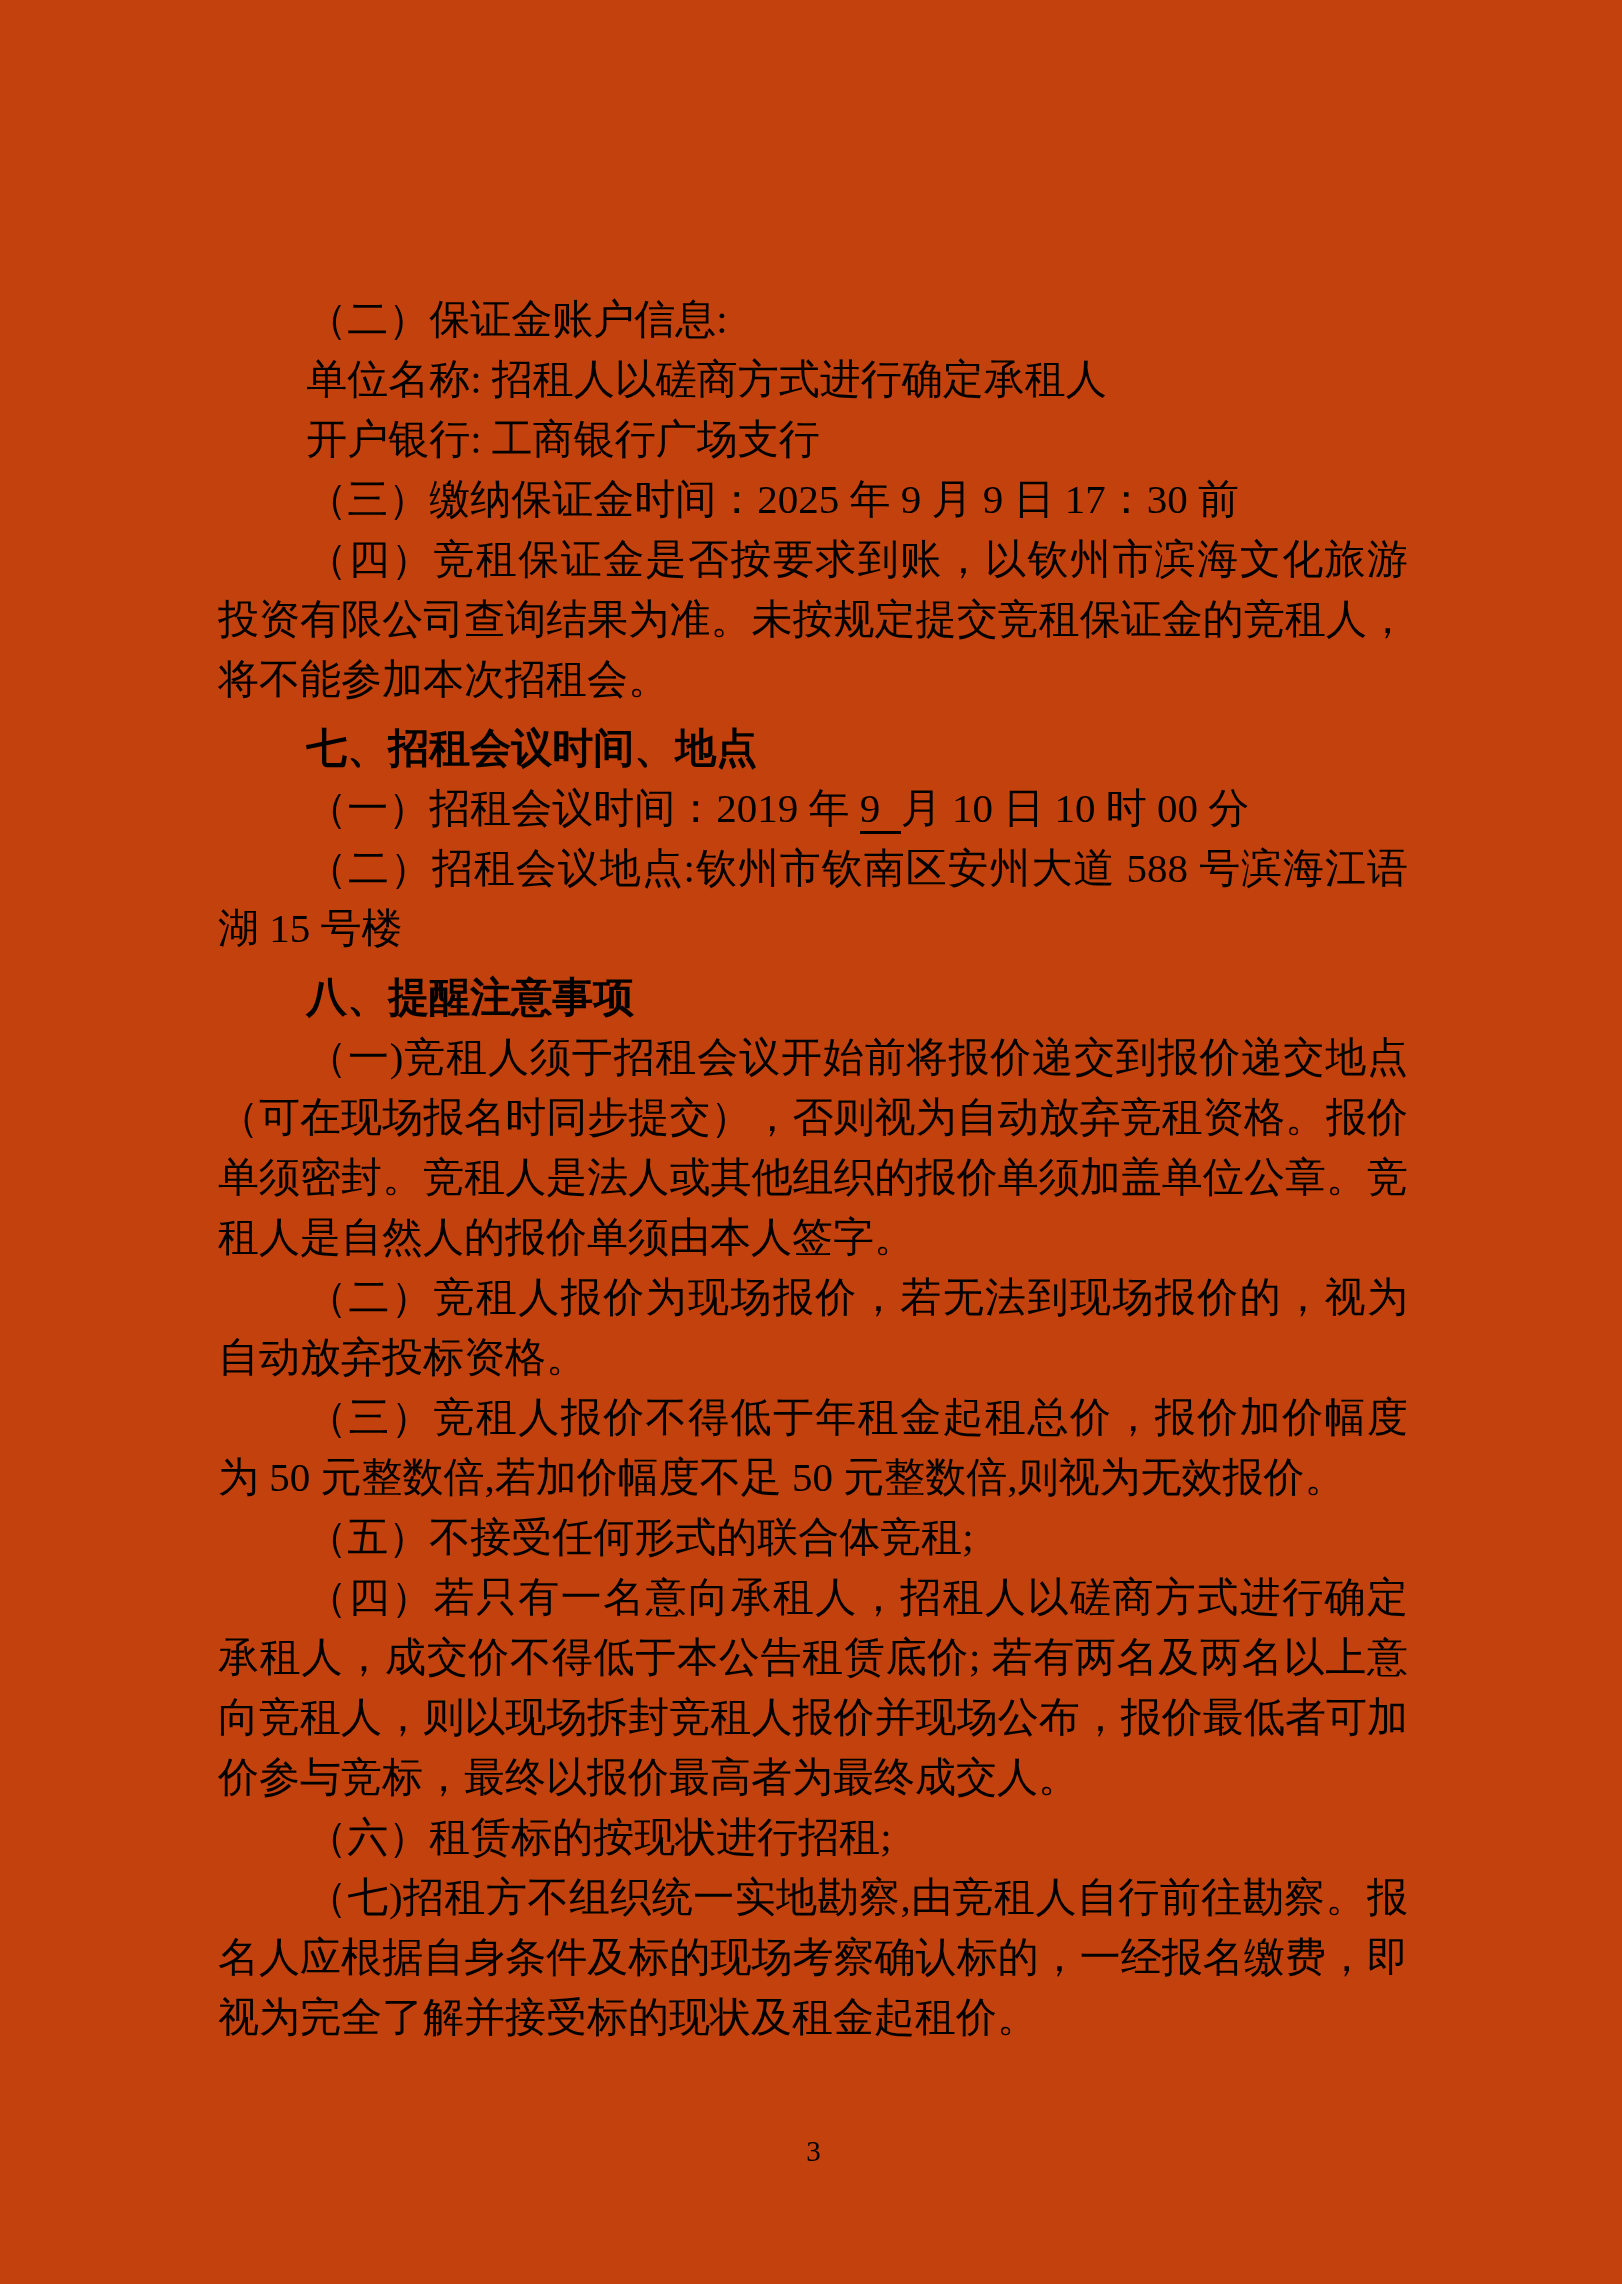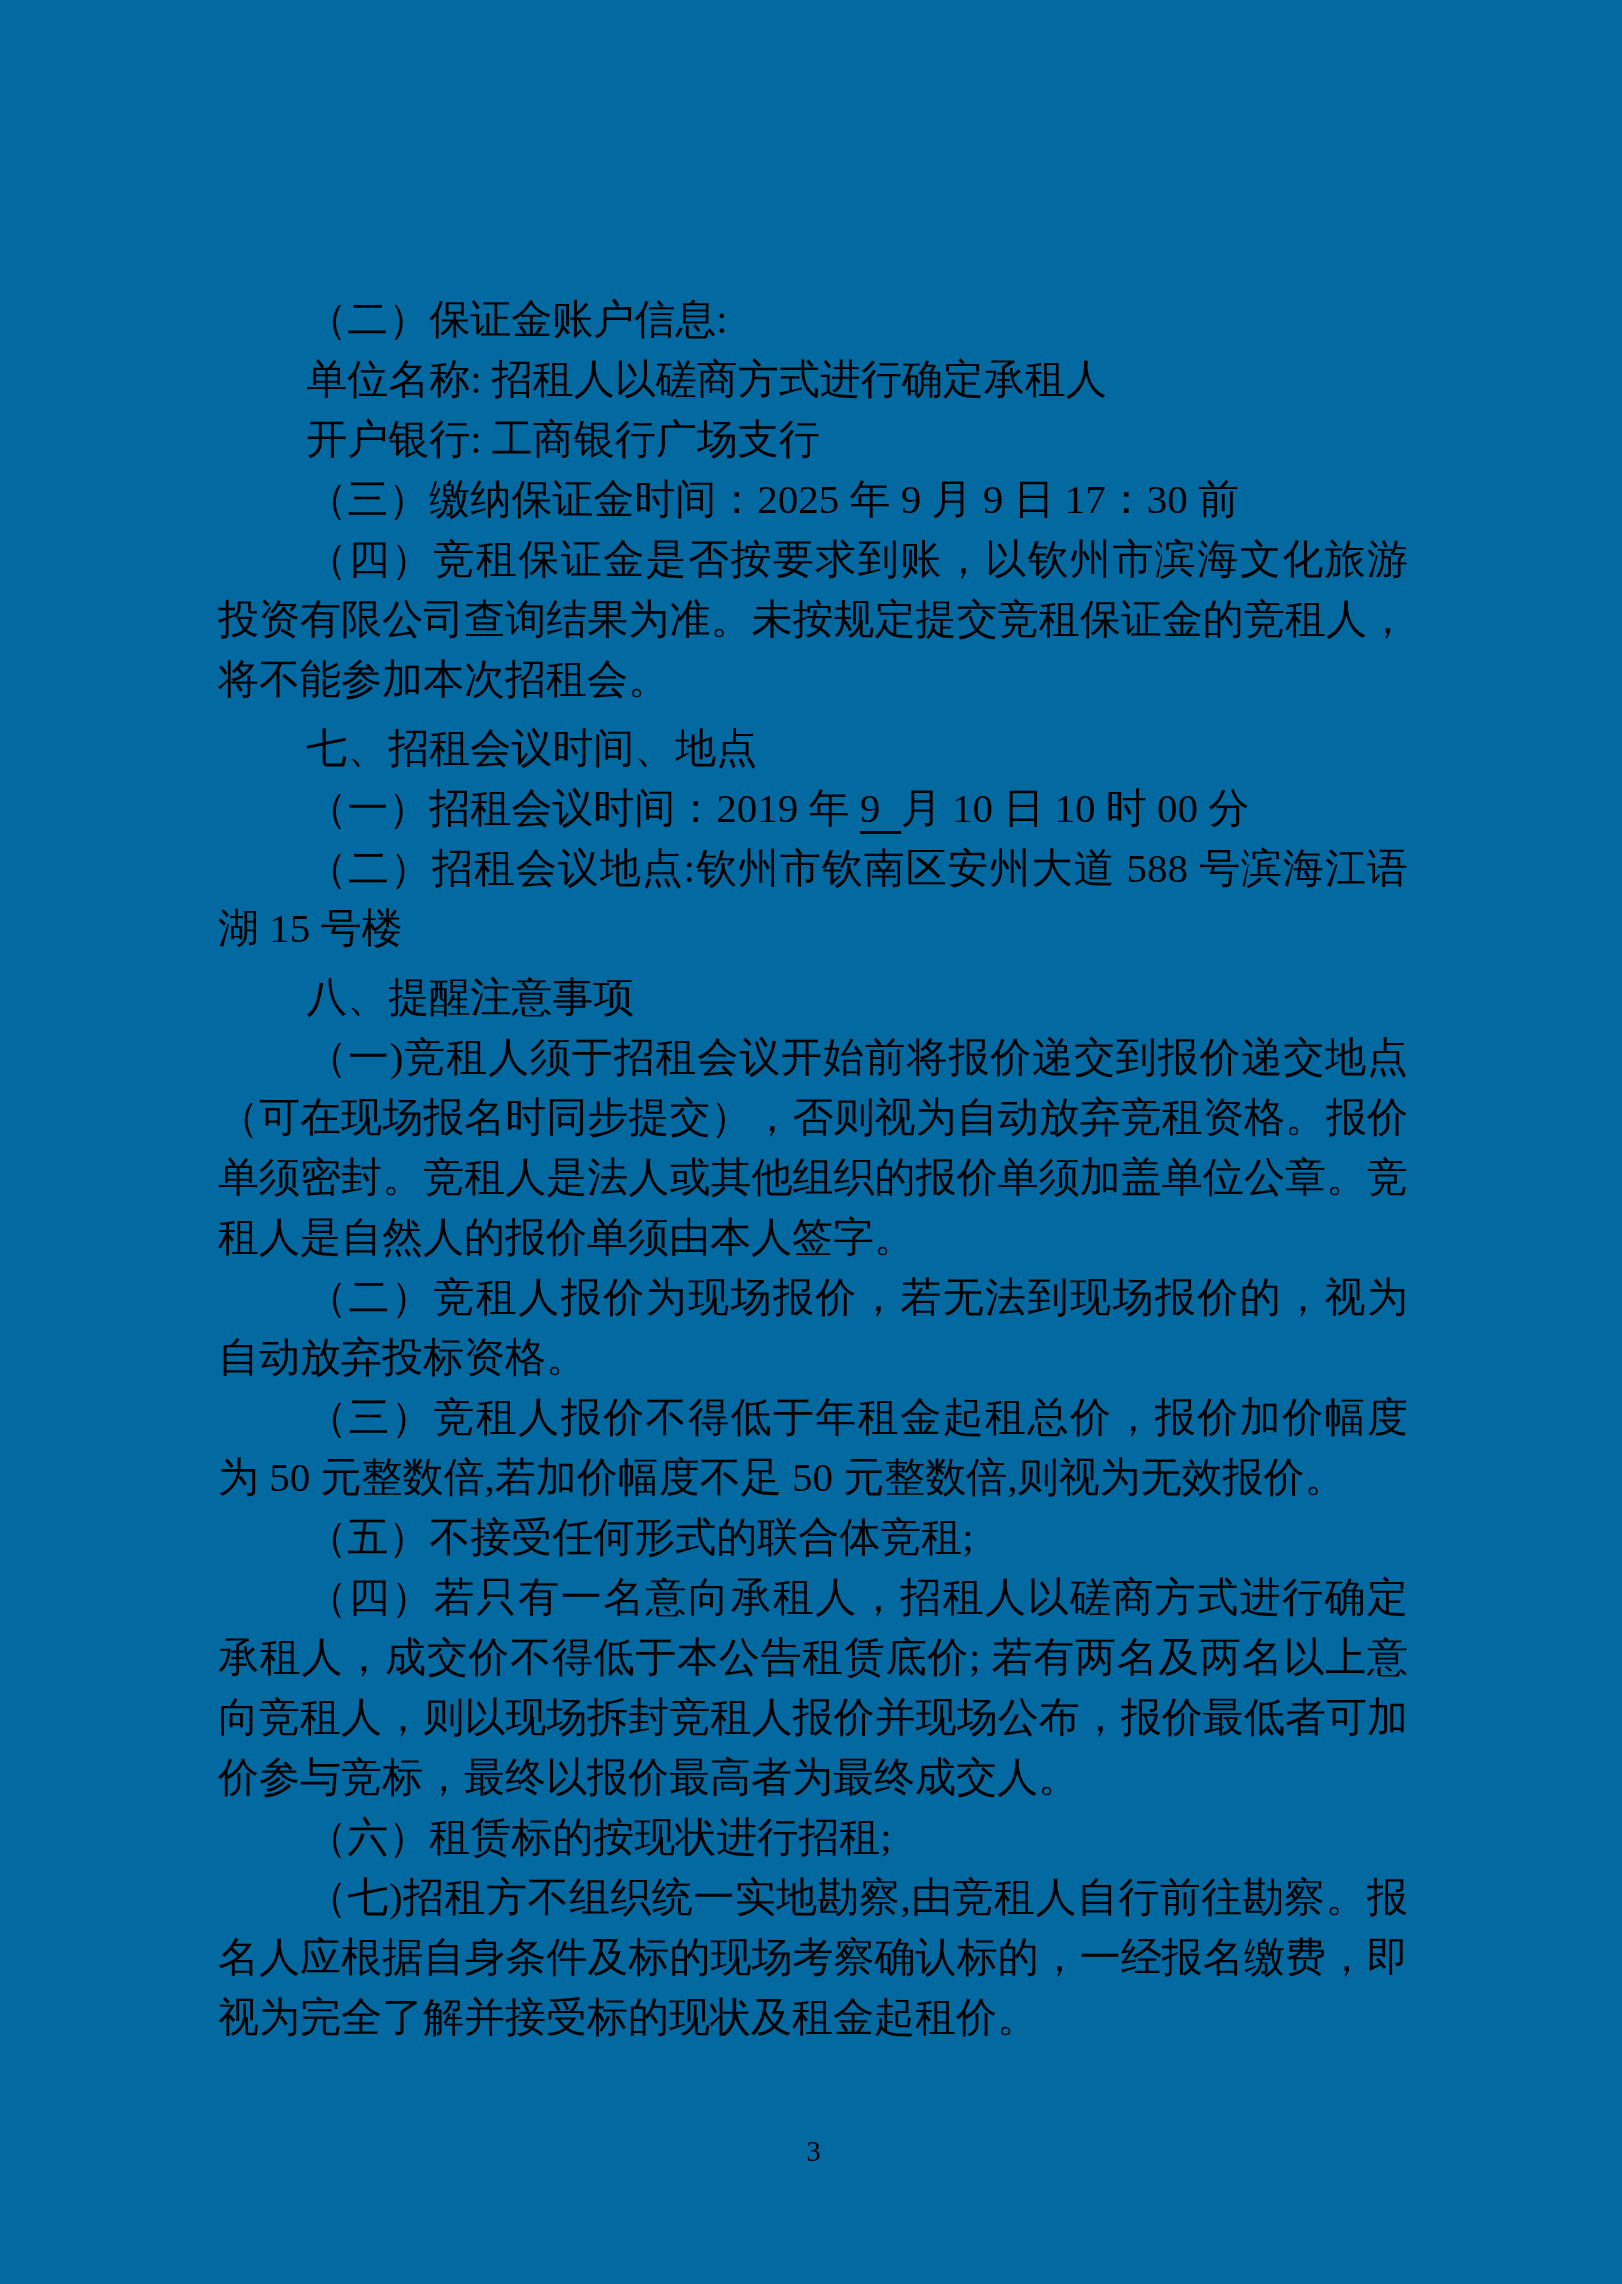--- a/index.html
+++ b/index.html
@@ -4,39 +4,39 @@
 <style>
   html,body{
     margin:0;
     padding:0;
     background:#ffffff;
   }
   .page{
     position:relative;
     width:1622px;
     height:2285px;
-    background:#0369a1;
+    background:#c2410c;
     color:#000;
     font-family:"Liberation Serif","DejaVu Serif",serif;
     font-size:41px;
     line-height:60px;
     box-sizing:border-box;
     padding:289px 214px 8px 218px;
     overflow:hidden;
   }
   .para{
     margin:0;
     text-align:justify;
     text-justify:inter-ideograph;
   }
   .indent{
     text-indent:2.15em;
   }
   .heading{
-    font-weight:400;
+    font-weight:700;
     margin-top:8.8px;
   }
   .u-line{
     border-bottom:3.9px solid #000;
     padding-right:0.5em;
   }
   .page-footer{
     position:absolute;
     left:218px;
     width:1191px;

